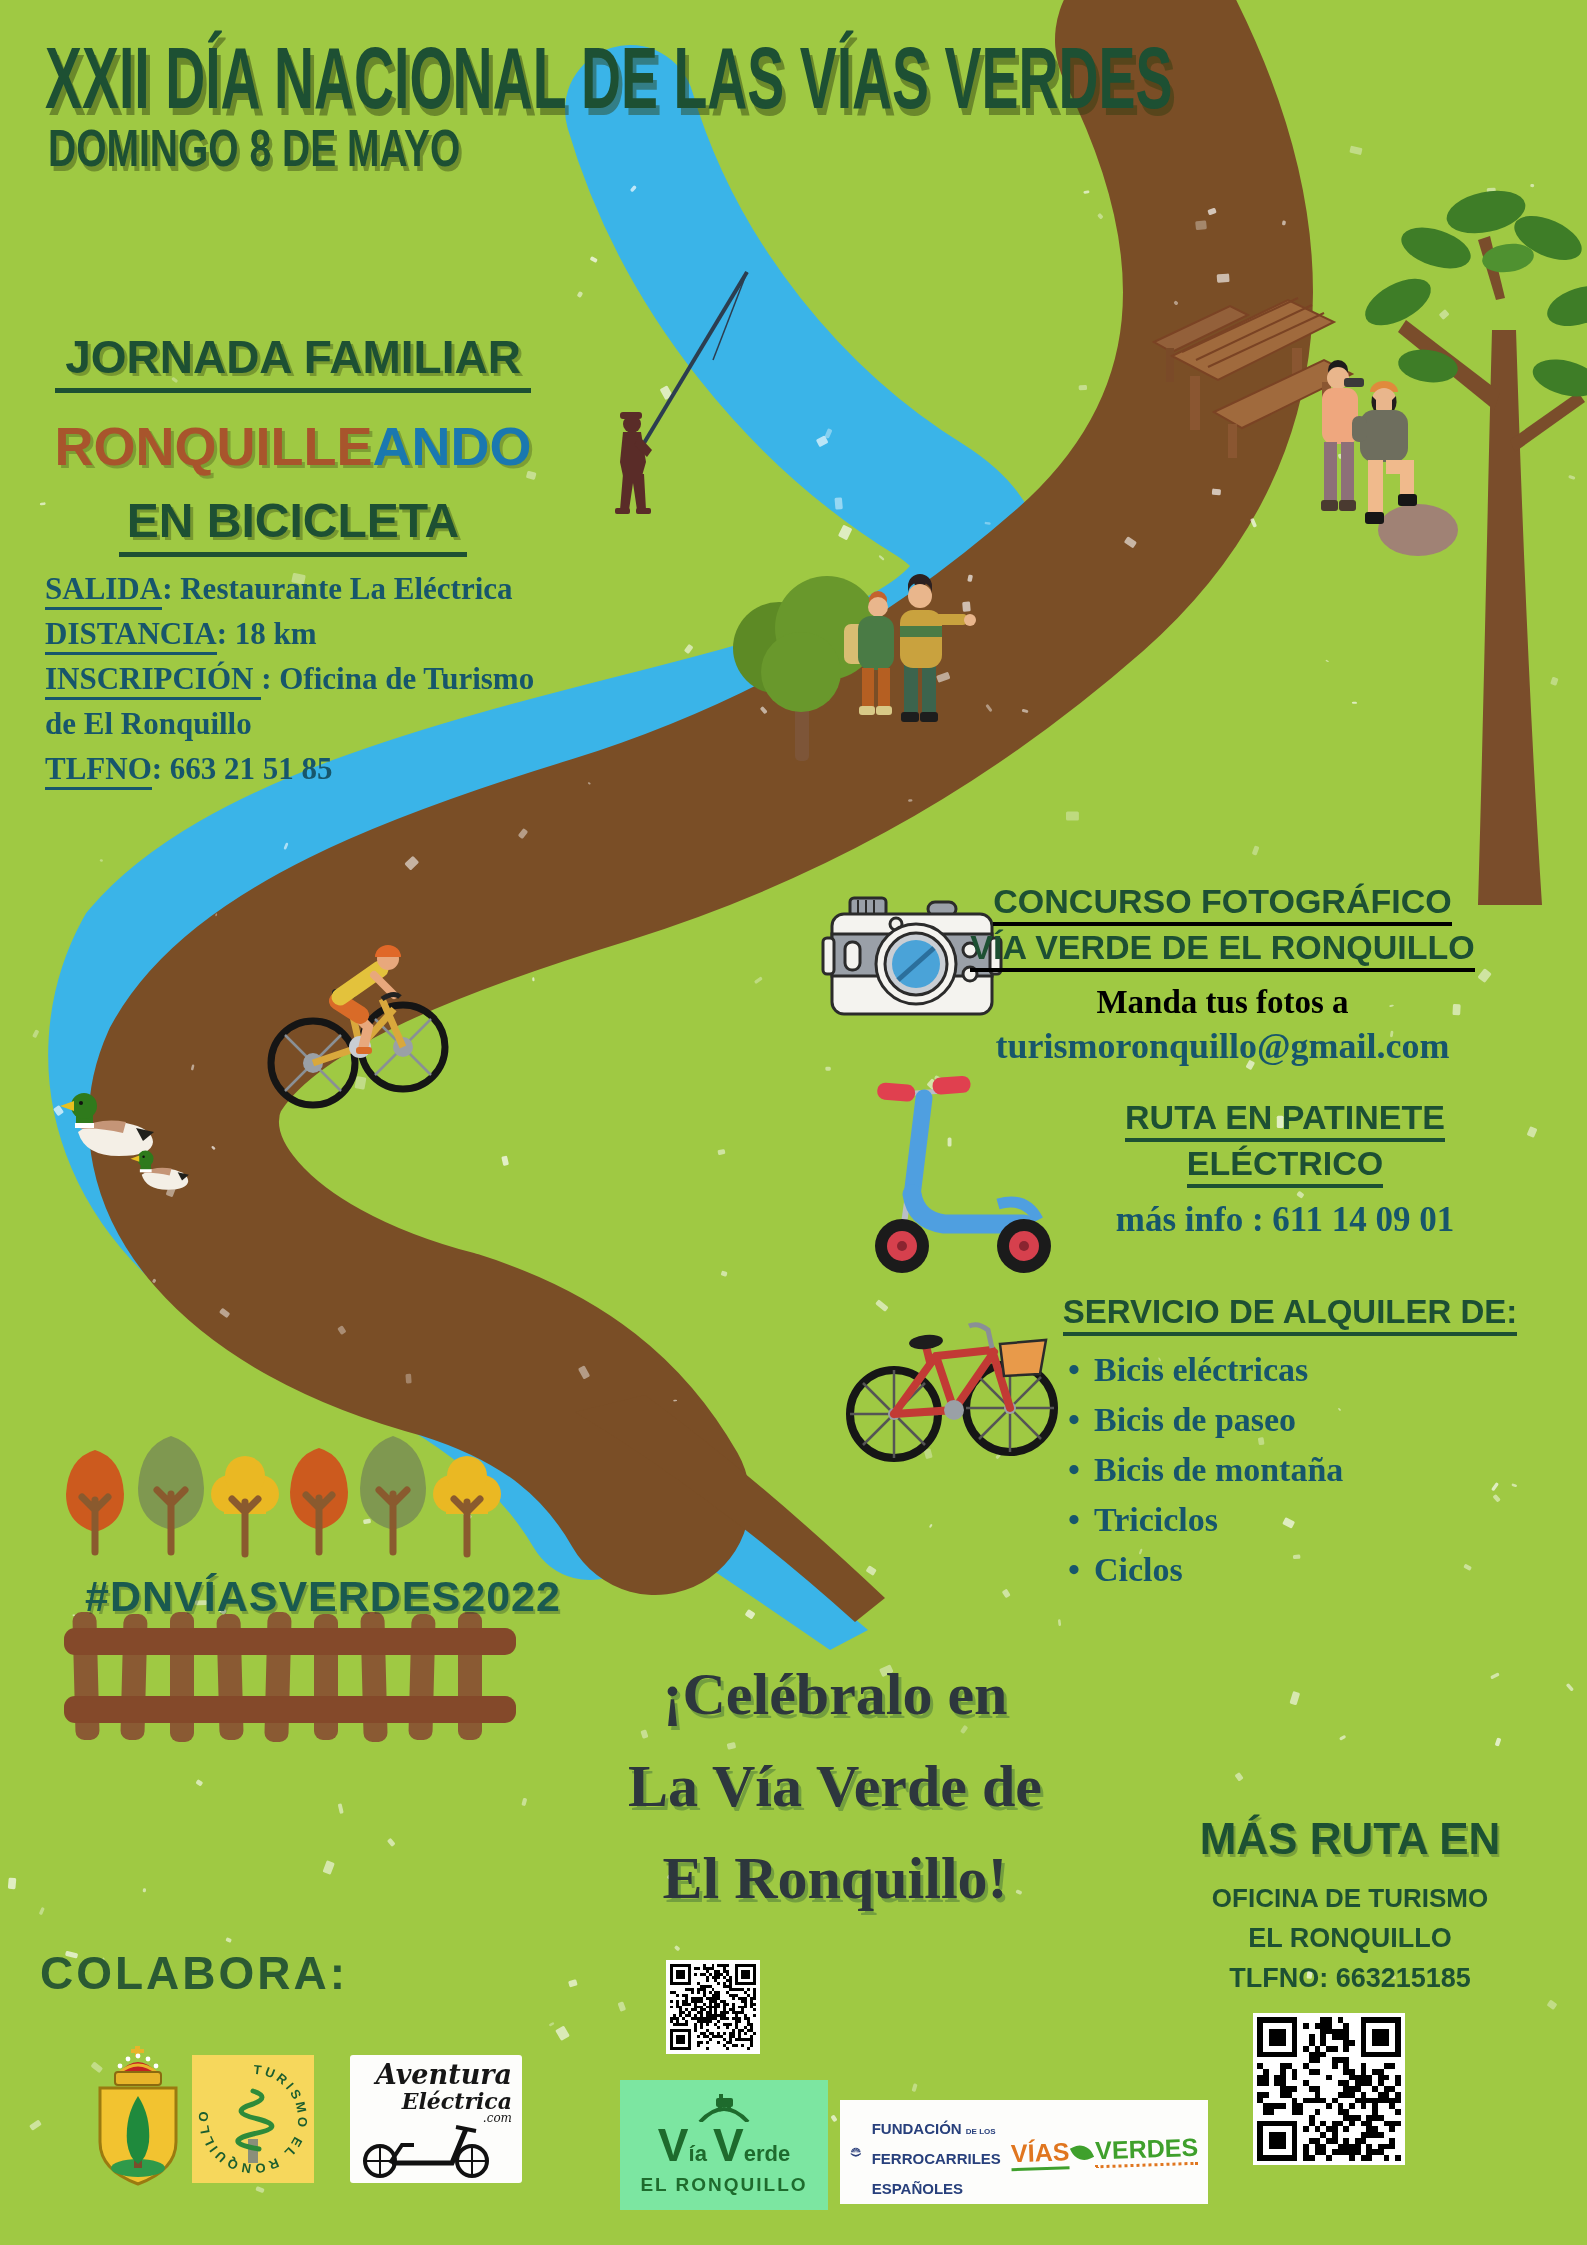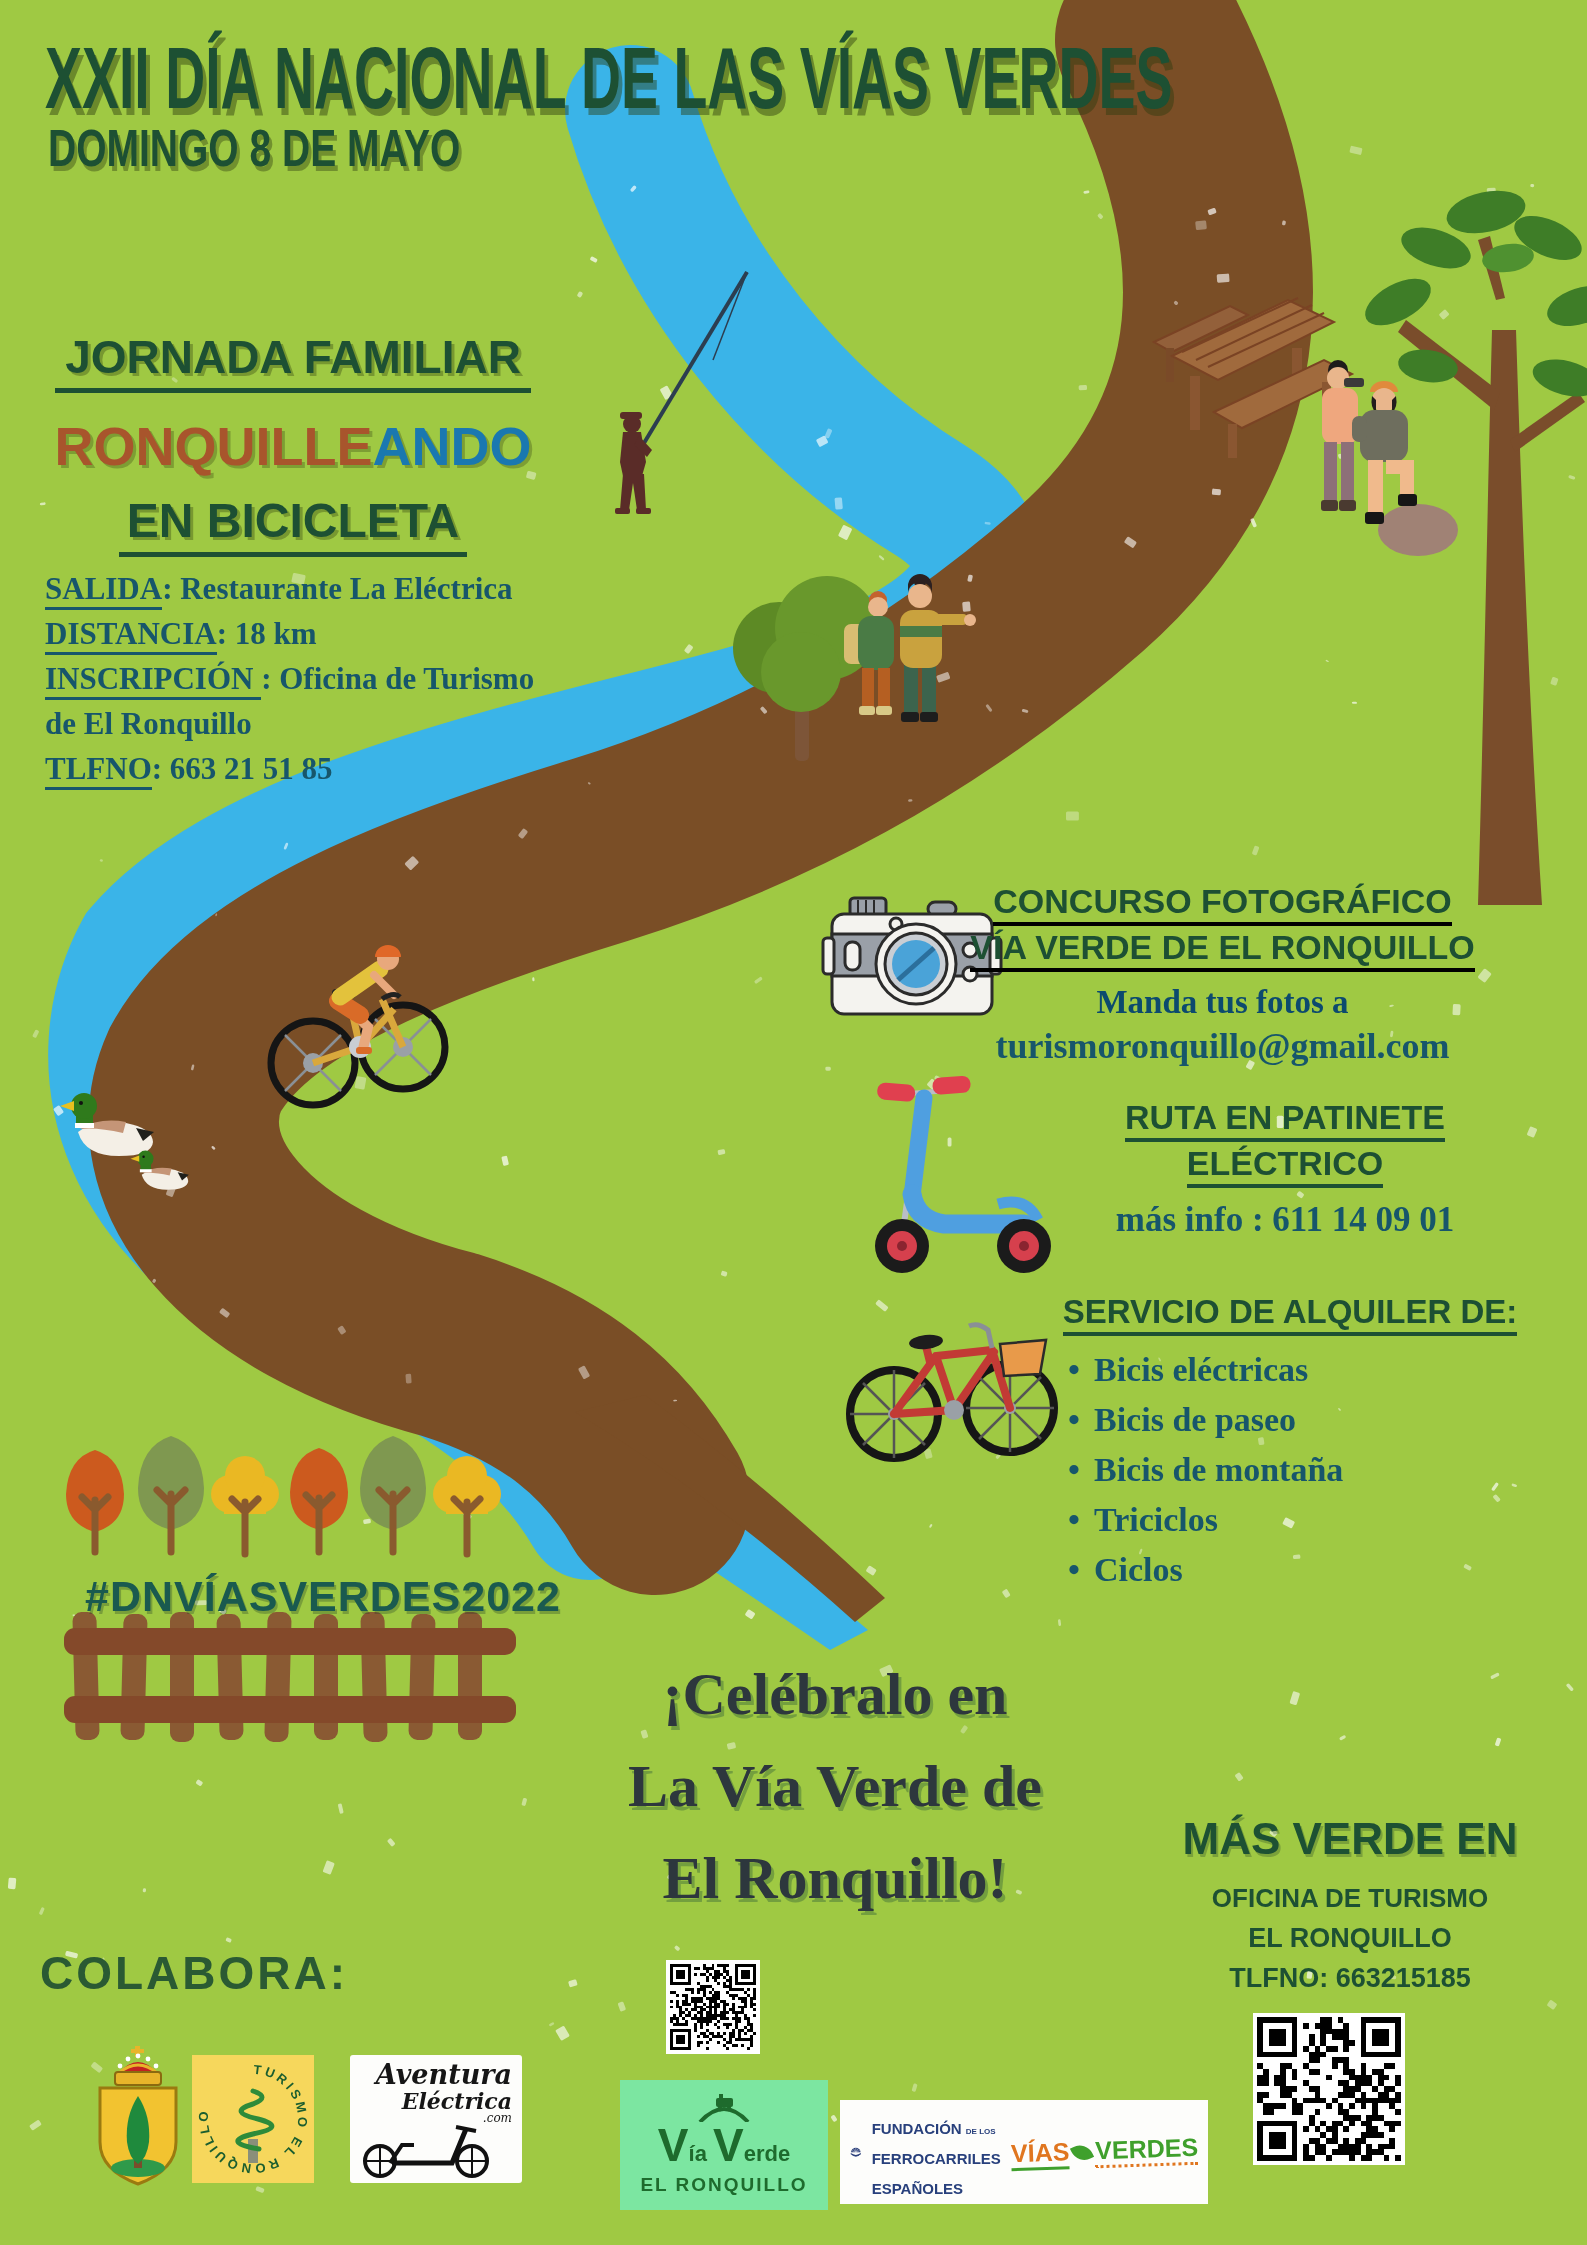--- a/index.html
+++ b/index.html
@@ -30,21 +30,21 @@
   .jornada .blue{color:#1a78b0;}
   .jornada .l3{font-size:48px;font-weight:bold;display:inline-block;margin-top:16px;
      border-bottom:5px solid #1d5033;padding:0 8px 4px;text-shadow:3px 3px 0 rgba(45,60,15,.35);}
   .serif{font-family:"Liberation Serif",serif;font-weight:bold;}
   .details{left:45px;top:566px;width:520px;font-size:31px;line-height:45px;color:#17566b;}
   .details .lbl{border-bottom:3px solid #17566b;padding-bottom:1px;}
   .concurso{left:950px;top:878px;width:545px;text-align:center;}
   .hgreen{color:#1d5033;font-weight:bold;}
   .concurso .h{font-size:34px;line-height:46px;}
   .concurso .h span{border-bottom:4px solid #000000;padding-bottom:2px;white-space:nowrap;}
-  .concurso .sub{font-size:33px;color:#0c4a6e;margin-top:10px;line-height:44px;}
+  .concurso .sub{font-size:33px;color:#000000;margin-top:10px;line-height:44px;}
   .concurso .mail{font-size:36px;color:#17566b;line-height:44px;}
   .patinete{left:1060px;top:1094px;width:450px;text-align:center;}
   .patinete .h{font-size:34px;line-height:46px;}
   .patinete .h span{border-bottom:4px solid #1d5033;padding-bottom:2px;white-space:nowrap;}
   .patinete .info{font-size:35px;color:#17566b;margin-top:14px;}
   .alquiler{left:1020px;top:1293px;width:540px;}
   .alquiler .h{font-size:33px;text-align:center;}
   .alquiler .h span{border-bottom:4px solid #1d5033;padding-bottom:2px;white-space:nowrap;}
   .alquiler ul{list-style:none;margin:14px 0 0;padding:0 0 0 48px;}
   .alquiler li{font-size:34px;color:#17566b;line-height:50px;position:relative;padding-left:26px;}
@@ -555,21 +555,21 @@
 
   <div class="abs hashtag">#DNVÍASVERDES2022</div>
 
   <div class="abs celebrate serif">
     <div>¡Celébralo en</div>
     <div>La Vía Verde de</div>
     <div>El Ronquillo!</div>
   </div>
 
   <div class="abs masinfo">
-    <div class="t">MÁS VERDE EN</div>
+    <div class="t">MÁS RUTA EN</div>
     <div class="s">OFICINA DE TURISMO</div>
     <div class="tel">EL RONQUILLO</div>
     <div class="tel">TLFNO: 663215185</div>
   </div>
 
   <div class="abs colabora">COLABORA:</div>
 
   <div class="logo shield-box">
     <svg viewBox="0 0 100 142" width="100" height="142">
       <rect x="47" y="0" width="5" height="11" fill="#e8b42a"></rect>

